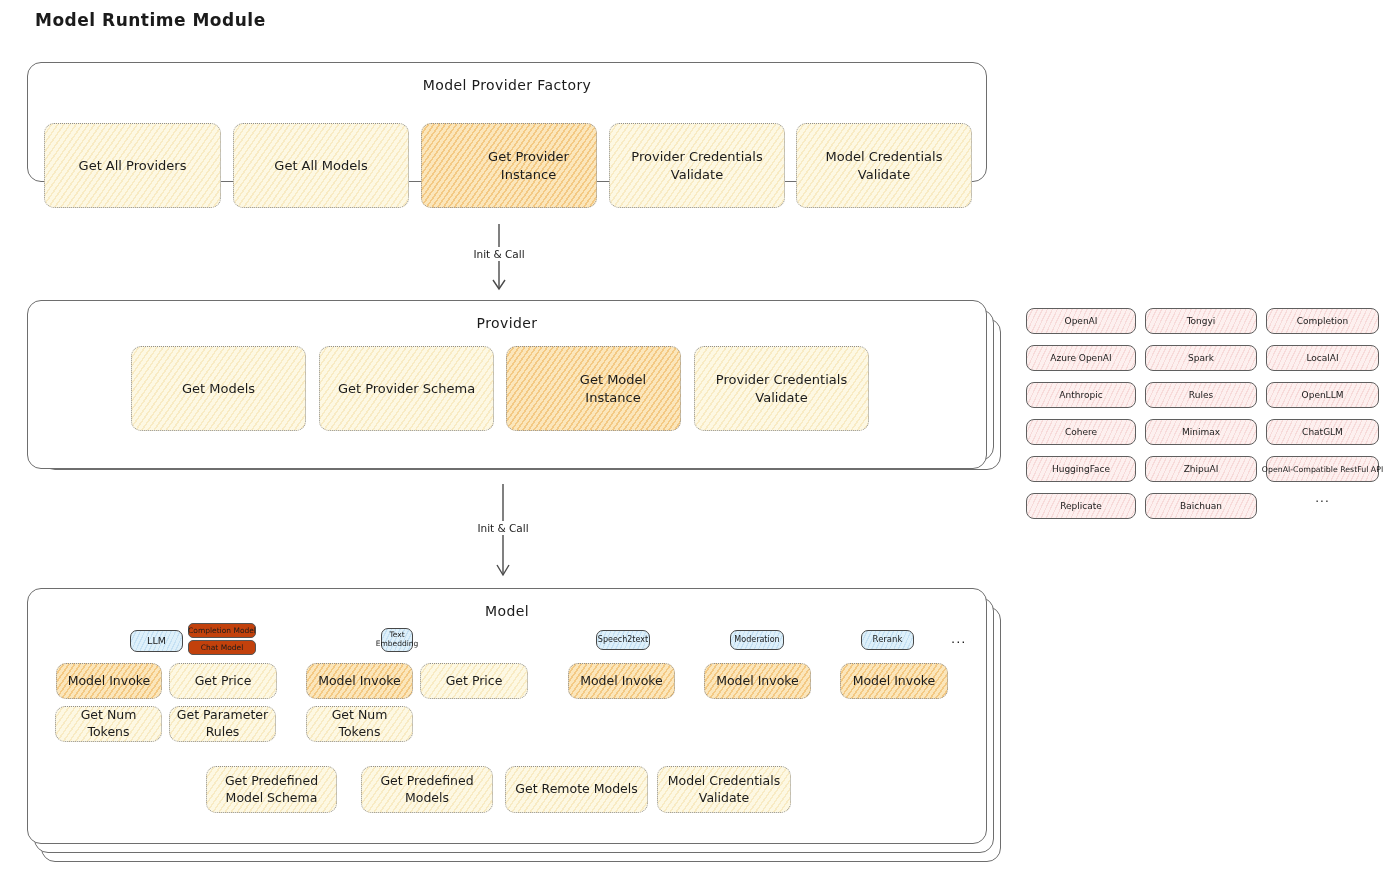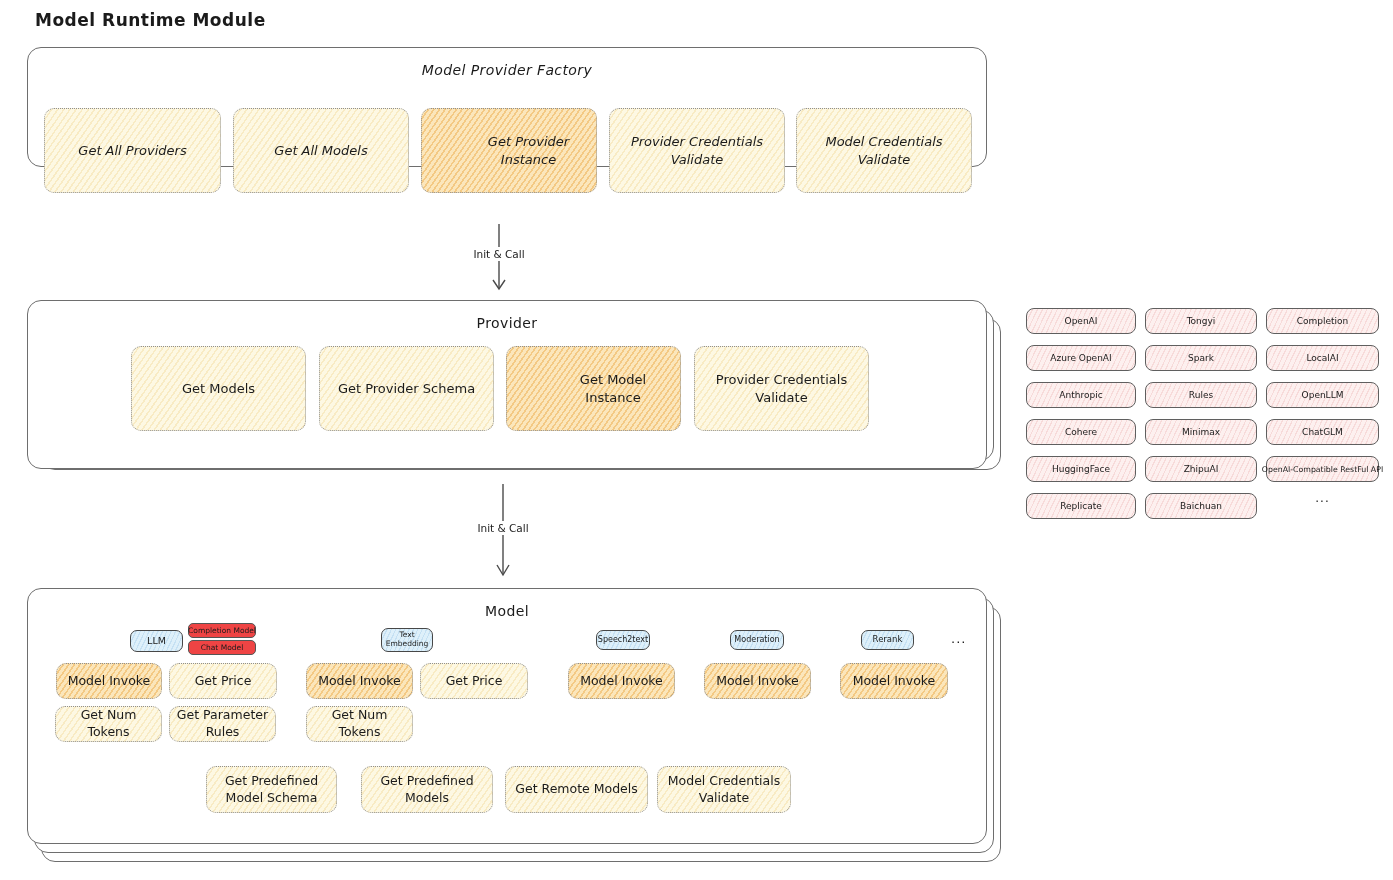--- a/index.html
+++ b/index.html
@@ -113,21 +113,21 @@
   }
   .tag-white {
     position: absolute;
     display: flex;
     align-items: center;
     justify-content: center;
     border: 1.2px solid #555555;
     border-radius: 5px;
     font-size: 7.5px;
     white-space: nowrap;
-    background: #ef4444;
+    background: #c2410c;
   }
   .dots {
     position: absolute;
     font-size: 13px;
     letter-spacing: 1px;
   }
   
   .arrow { position: absolute; }
   .arrow-label {
     position: absolute;
@@ -137,21 +137,21 @@
     padding: 1px 2px;
   }
 </style>
 </head>
 <body>
 
 <div class="canvas">
 
   <div class="page-title">Model Runtime Module</div>
 
-  <div class="panel" style="left:27px; top:47px; width:960px; height:120px;font-style:italic;">
+  <div class="panel" style="left:27px; top:62px; width:960px; height:120px;">
     <div class="panel-title">Model Provider Factory</div>
     <div class="op-btn" style="left:16px; top:60px; width:177px; height:85px;">Get All Providers</div>
     <div class="op-btn" style="left:205px; top:60px; width:176px; height:85px;">Get All Models</div>
     <div class="op-btn hl" style="left:393px; top:60px; width:176px; height:85px;">Get Provider Instance</div>
     <div class="op-btn" style="left:581px; top:60px; width:176px; height:85px;">Provider Credentials Validate</div>
     <div class="op-btn" style="left:768px; top:60px; width:176px; height:85px;">Model Credentials Validate</div>
   </div>
 
   <svg class="arrow" style="left:488px; top:224px;" width="22" height="72" viewBox="0 0 22 72">
     <line x1="11" y1="0" x2="11" y2="64" stroke="#4a4a4a" stroke-width="1.4"></line>
@@ -197,21 +197,21 @@
   <div class="arrow-label" style="left:471px; top:521px; width:64px;">Init &amp; Call</div>
 
   <div class="stack-layer" style="left:41px; top:606px; width:960px; height:256px;"></div>
   <div class="stack-layer" style="left:34px; top:597px; width:960px; height:256px;"></div>
   <div class="panel" style="left:27px; top:588px; width:960px; height:256px;">
     <div class="panel-title">Model</div>
 
     <div class="tag-blue" style="left:102px; top:41px; width:53px; height:22px; font-size:9.5px;">LLM</div>
     <div class="tag-white" style="left:160px; top:34px; width:68px; height:15px;">Completion Model</div>
     <div class="tag-white" style="left:160px; top:51px; width:68px; height:15px;">Chat Model</div>
-    <div class="tag-blue" style="left:353px; top:39px; width:52px; height:24px; font-size:7.5px; padding:0 3px;">Text Embedding</div>
+    <div class="tag-blue" style="left:353px; top:39px; width:32px; height:24px; font-size:7.5px; padding:0 3px;">Text Embedding</div>
     <div class="tag-blue" style="left:568px; top:41px; width:54px; height:20px; font-size:8px;">Speech2text</div>
     <div class="tag-blue" style="left:702px; top:41px; width:54px; height:20px; font-size:8px;">Moderation</div>
     <div class="tag-blue" style="left:833px; top:41px; width:53px; height:20px; font-size:8.5px;">Rerank</div>
     <div class="dots" style="left:923px; top:42px;">...</div>
 
     <div class="op-btn hl small" style="left:28px; top:74px; width:106px; height:36px;">Model Invoke</div>
     <div class="op-btn small" style="left:141px; top:74px; width:108px; height:36px;">Get Price</div>
     <div class="op-btn hl small" style="left:278px; top:74px; width:107px; height:36px;">Model Invoke</div>
     <div class="op-btn small" style="left:392px; top:74px; width:108px; height:36px;">Get Price</div>
     <div class="op-btn hl small" style="left:540px; top:74px; width:107px; height:36px;">Model Invoke</div>

